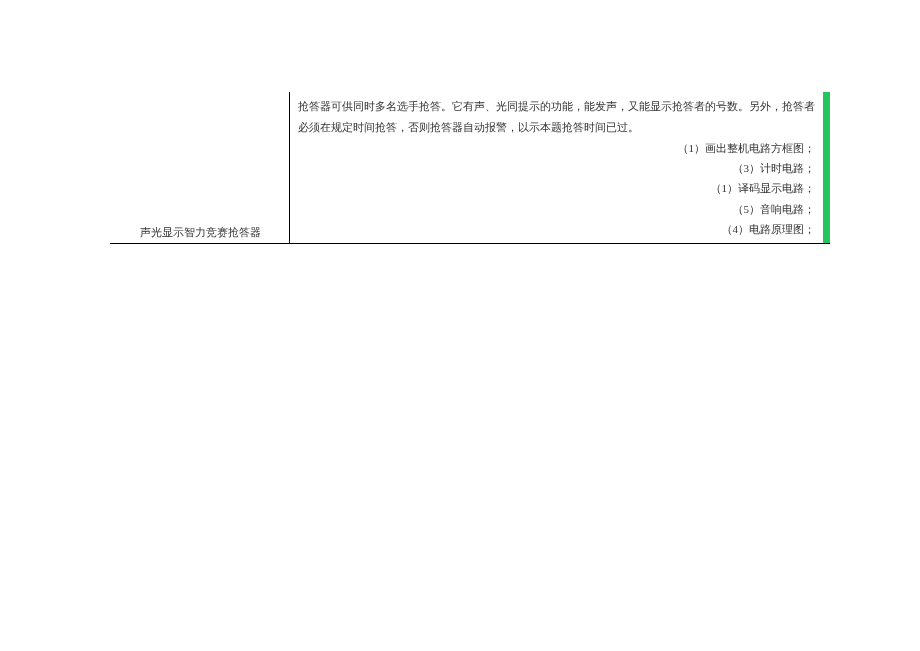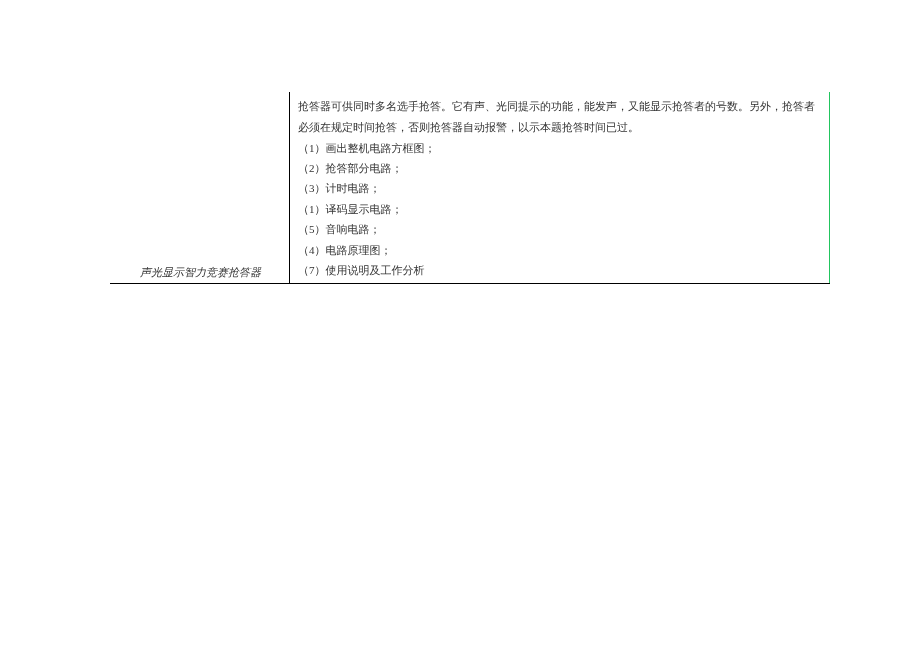--- a/index.html
+++ b/index.html
@@ -22,47 +22,45 @@
       display: flex;
       border-bottom: 1px solid #000;
       width: 720px;
     }
     .left-cell {
       width: 180px;
       border-right: 1px solid #000;
       display: flex;
       align-items: flex-end;
       padding: 4px 18px 3px 30px;
-      font-style: italic;
     }
     .right-cell {
       flex: 1;
       padding: 4px 8px 3px 8px;
-      border-right: 1px solid #22c55e;
+      border-right: 7px solid #22c55e;
       line-height: 1.8;
     }
     .intro {
       display: block;
       line-height: 1.9;
     }
     .item {
       display: block;
       line-height: 1.85;
+      text-align: right;
     }
   </style>
 </head>
 <body>
 
 <div class="table-container">
   <div class="left-cell">
     <span>声光显示智力竞赛抢答器</span>
   </div>
   <div class="right-cell">
     <span class="intro">抢答器可供同时多名选手抢答。它有声、光同提示的功能，能发声，又能显示抢答者的号数。另外，抢答者必须在规定时间抢答，否则抢答器自动报警，以示本题抢答时间已过。</span>
     <span class="item">（1）画出整机电路方框图；</span>
-    <span class="item">（2）抢答部分电路；</span>
     <span class="item">（3）计时电路；</span>
     <span class="item">（1）译码显示电路；</span>
     <span class="item">（5）音响电路；</span>
     <span class="item">（4）电路原理图；</span>
-    <span class="item">（7）使用说明及工作分析</span>
   </div>
 </div>
 
 </body></html>

